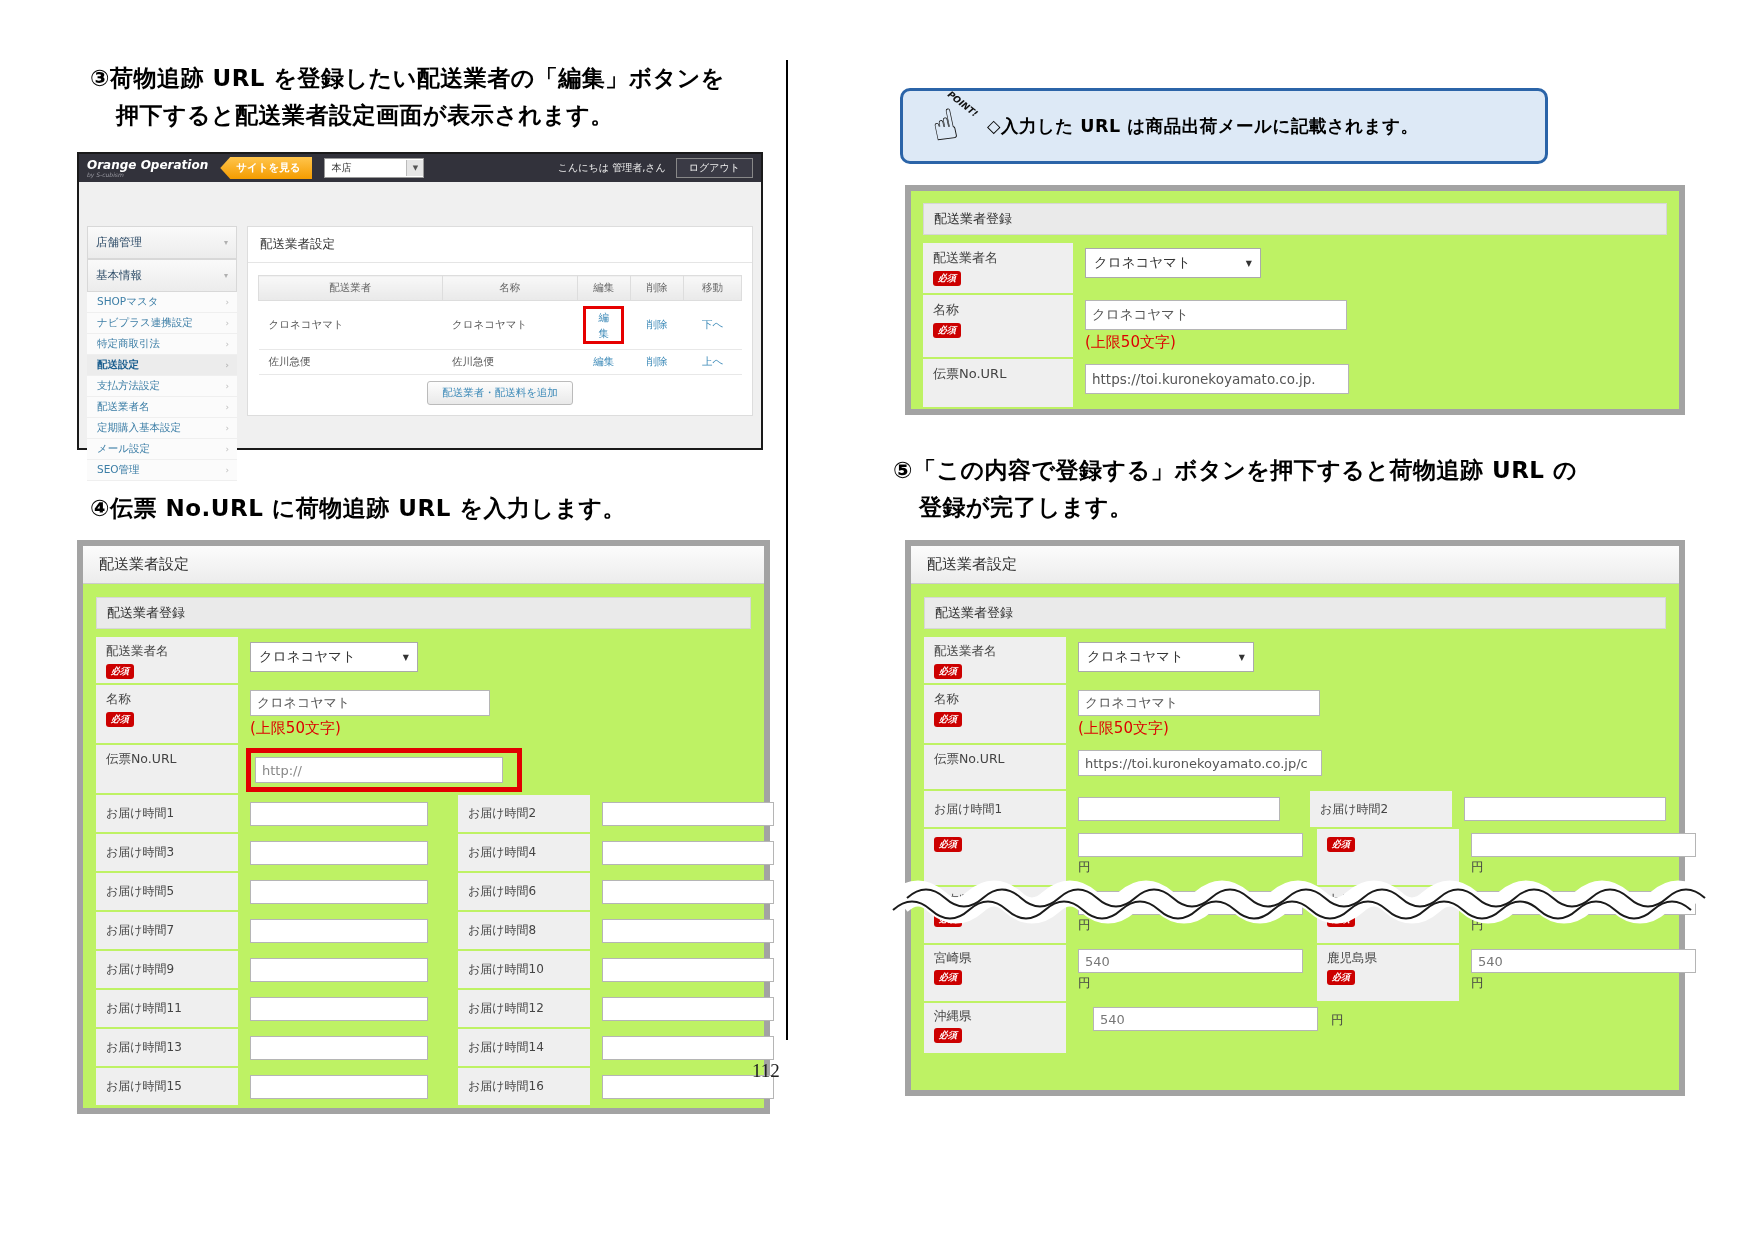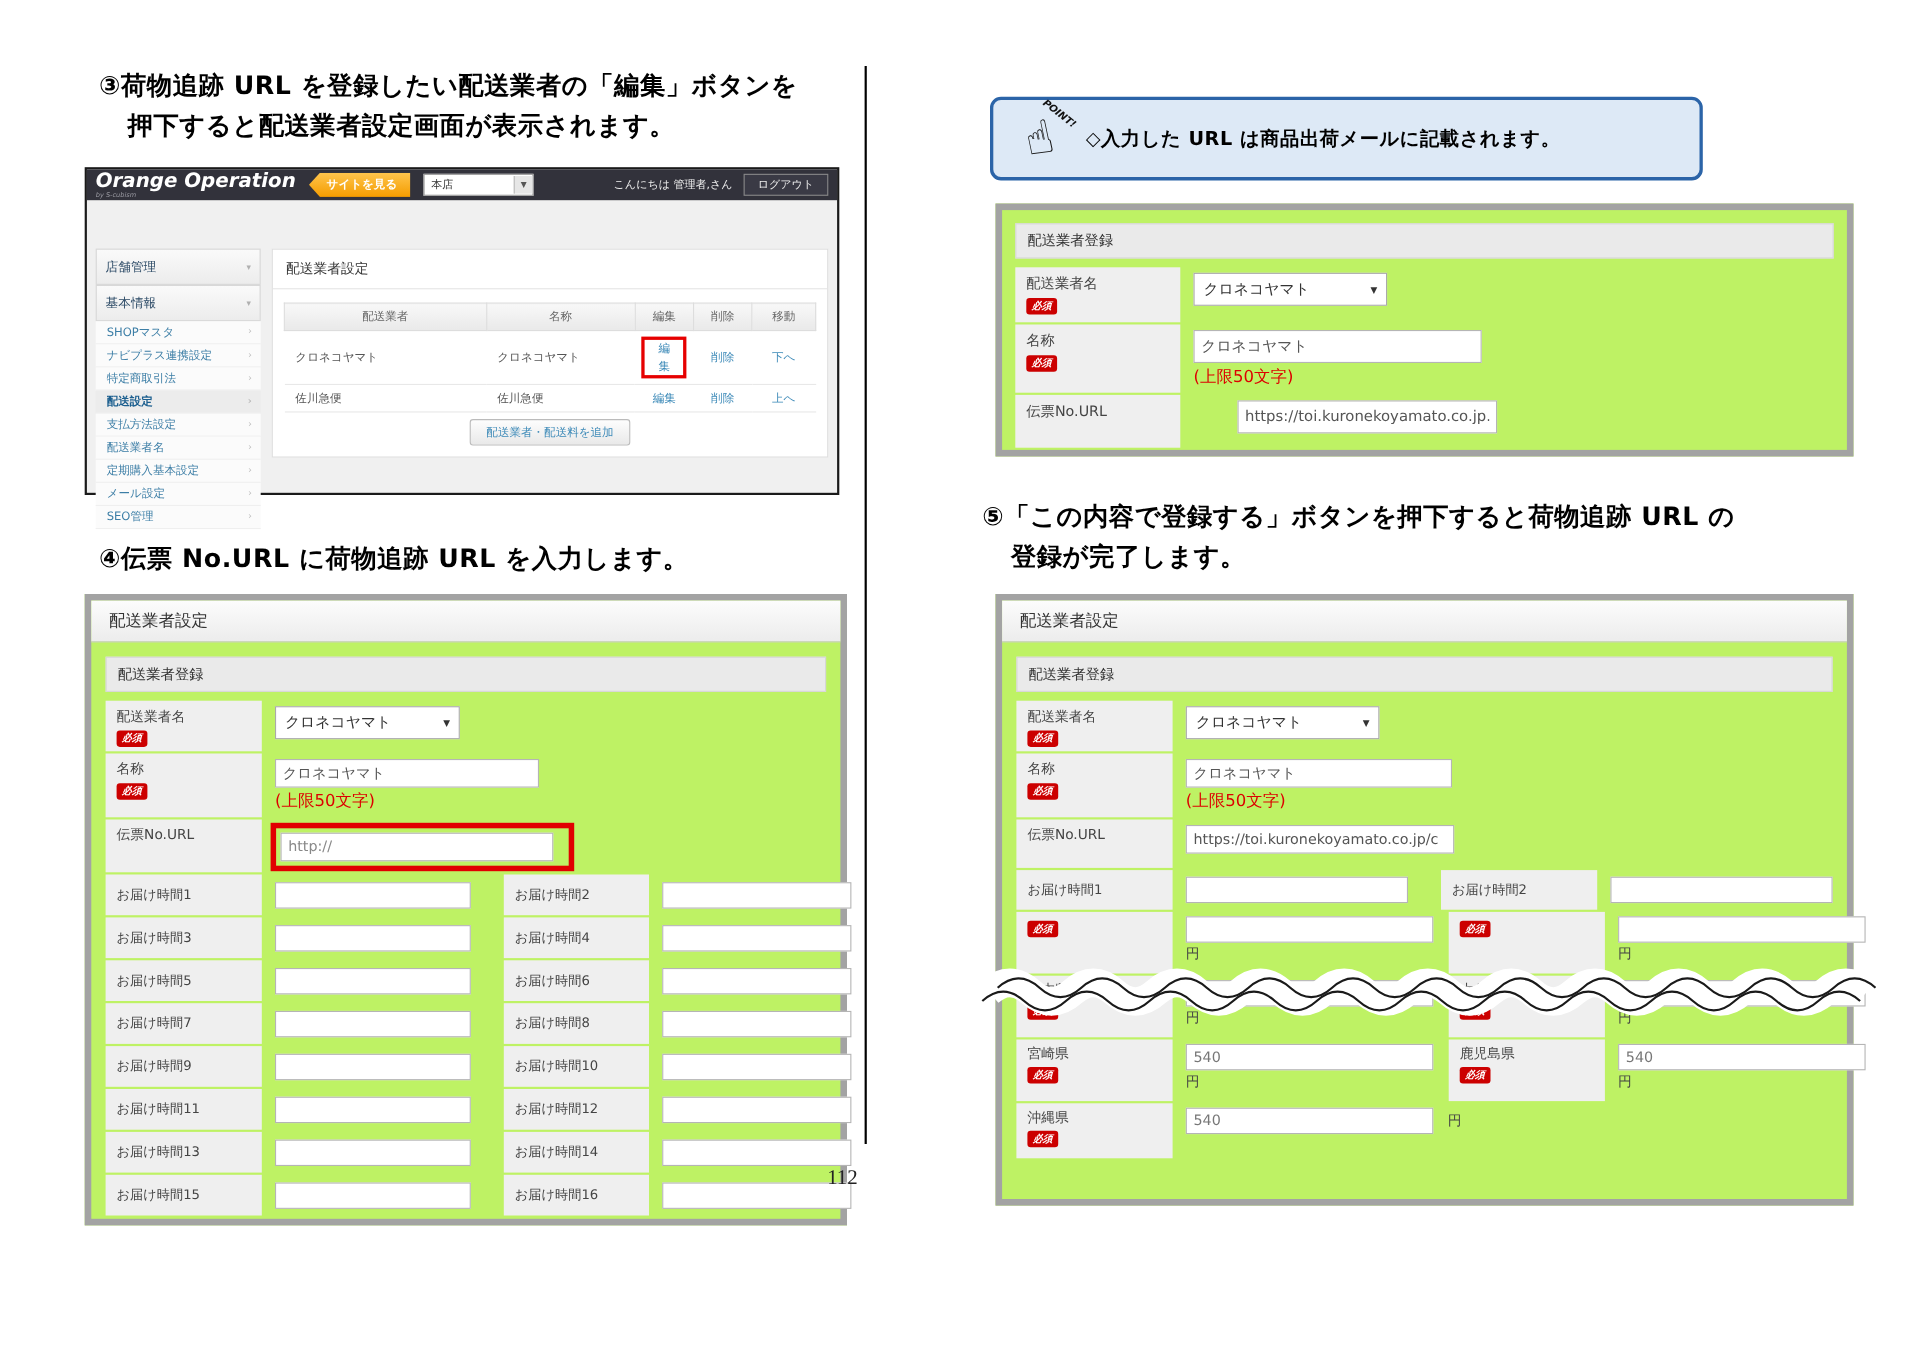--- a/index.html
+++ b/index.html
@@ -21,21 +21,21 @@
   .hand{position:relative;width:52px;flex:none;text-align:center;}
   .hand .glyph{font-size:42px;line-height:1;display:inline-block;transform:rotate(-12deg);color:#111;}
   .hand .pl{position:absolute;top:-6px;left:26px;font-size:9px;font-style:italic;font-weight:bold;
     transform:rotate(38deg);color:#111;white-space:nowrap;}
   #pointbox .ptext{font-size:17.5px;font-weight:600;color:#000;letter-spacing:.5px;}
 
   
   #adminshot{position:absolute;left:77px;top:152px;width:686px;height:298px;border:2px solid #1a1a1a;
     box-sizing:border-box;background:#f0f0f0;}
   .topbar{height:28px;background:#32323b;display:flex;align-items:center;padding:0 8px;gap:12px;}
-  .logo-main{color:#fff;font-style:italic;font-weight:bold;font-size:18px;line-height:1;}
+  .logo-main{color:#fff;font-style:italic;font-weight:bold;font-size:12px;line-height:1;}
   .logo-sub{color:#9a9aa2;font-style:italic;font-size:6px;line-height:1;margin-top:1px;}
   .viewsite{background:linear-gradient(#ffc54d,#f49c00);color:#fff;font-size:10.5px;font-weight:bold;
     padding:4px 12px 4px 16px;clip-path:polygon(10px 0,100% 0,100% 100%,10px 100%,0 50%);cursor:pointer;}
   .store-sel{background:#fff;border:1px solid #999;width:92px;height:18px;font-size:10px;color:#333;
     display:flex;align-items:center;justify-content:space-between;padding-left:6px;cursor:pointer;}
   .store-sel .arr{width:16px;height:16px;background:#e6e6e6;border-left:1px solid #bbb;font-size:7px;
     display:flex;align-items:center;justify-content:center;color:#555;}
   .top-right{margin-left:auto;display:flex;align-items:center;gap:10px;}
   .greet{color:#eee;font-size:10px;}
   .logoutb{border:1px solid #888;color:#eee;font-size:10px;padding:2px 12px;background:#3a3a45;cursor:pointer;}
@@ -347,21 +347,21 @@
           <span class="req">必須</span>
         </div>
         <div class="ffield">
           <input class="inp" style="width: 262px;" value="クロネコヤマト">
           <div class="note">(上限50文字)</div>
         </div>
       </div>
       <div class="frow" style="height:48px;">
         <div class="flab">伝票No.URL</div>
         <div class="ffield">
-          <input class="inp" style="width: 236px; margin-left: 40px;" value="https://toi.kuronekoyamato.co.jp.">
+          <input class="inp" style="width: 264px;" value="https://toi.kuronekoyamato.co.jp.">
         </div>
       </div>
     </div>
   </div>
 
   <div class="step" id="step5">
     <div>⑤「この内容で登録する」ボタンを押下すると荷物追跡 URL の</div>
     <div class="in">登録が完了します。</div>
   </div>
 
@@ -454,21 +454,21 @@
         <div class="preflab r">
           <span>鹿児島県</span>
           <span class="req">必須</span>
         </div>
         <div class="preffield">
           <input class="inp" value="540" style="">
           <div class="yen">円</div>
         </div>
       </div>
 
-      <div class="prefrow" style="height:50px;">
+      <div class="prefrow" style="height:50px;gap:15px;">
         <div class="preflab">
           <span>沖縄県</span>
           <span class="req">必須</span>
         </div>
         <div class="preffield" style="width:auto;">
           <input class="inp" value="540" style="">
           <span class="yen inline">円</span>
         </div>
       </div>
 

